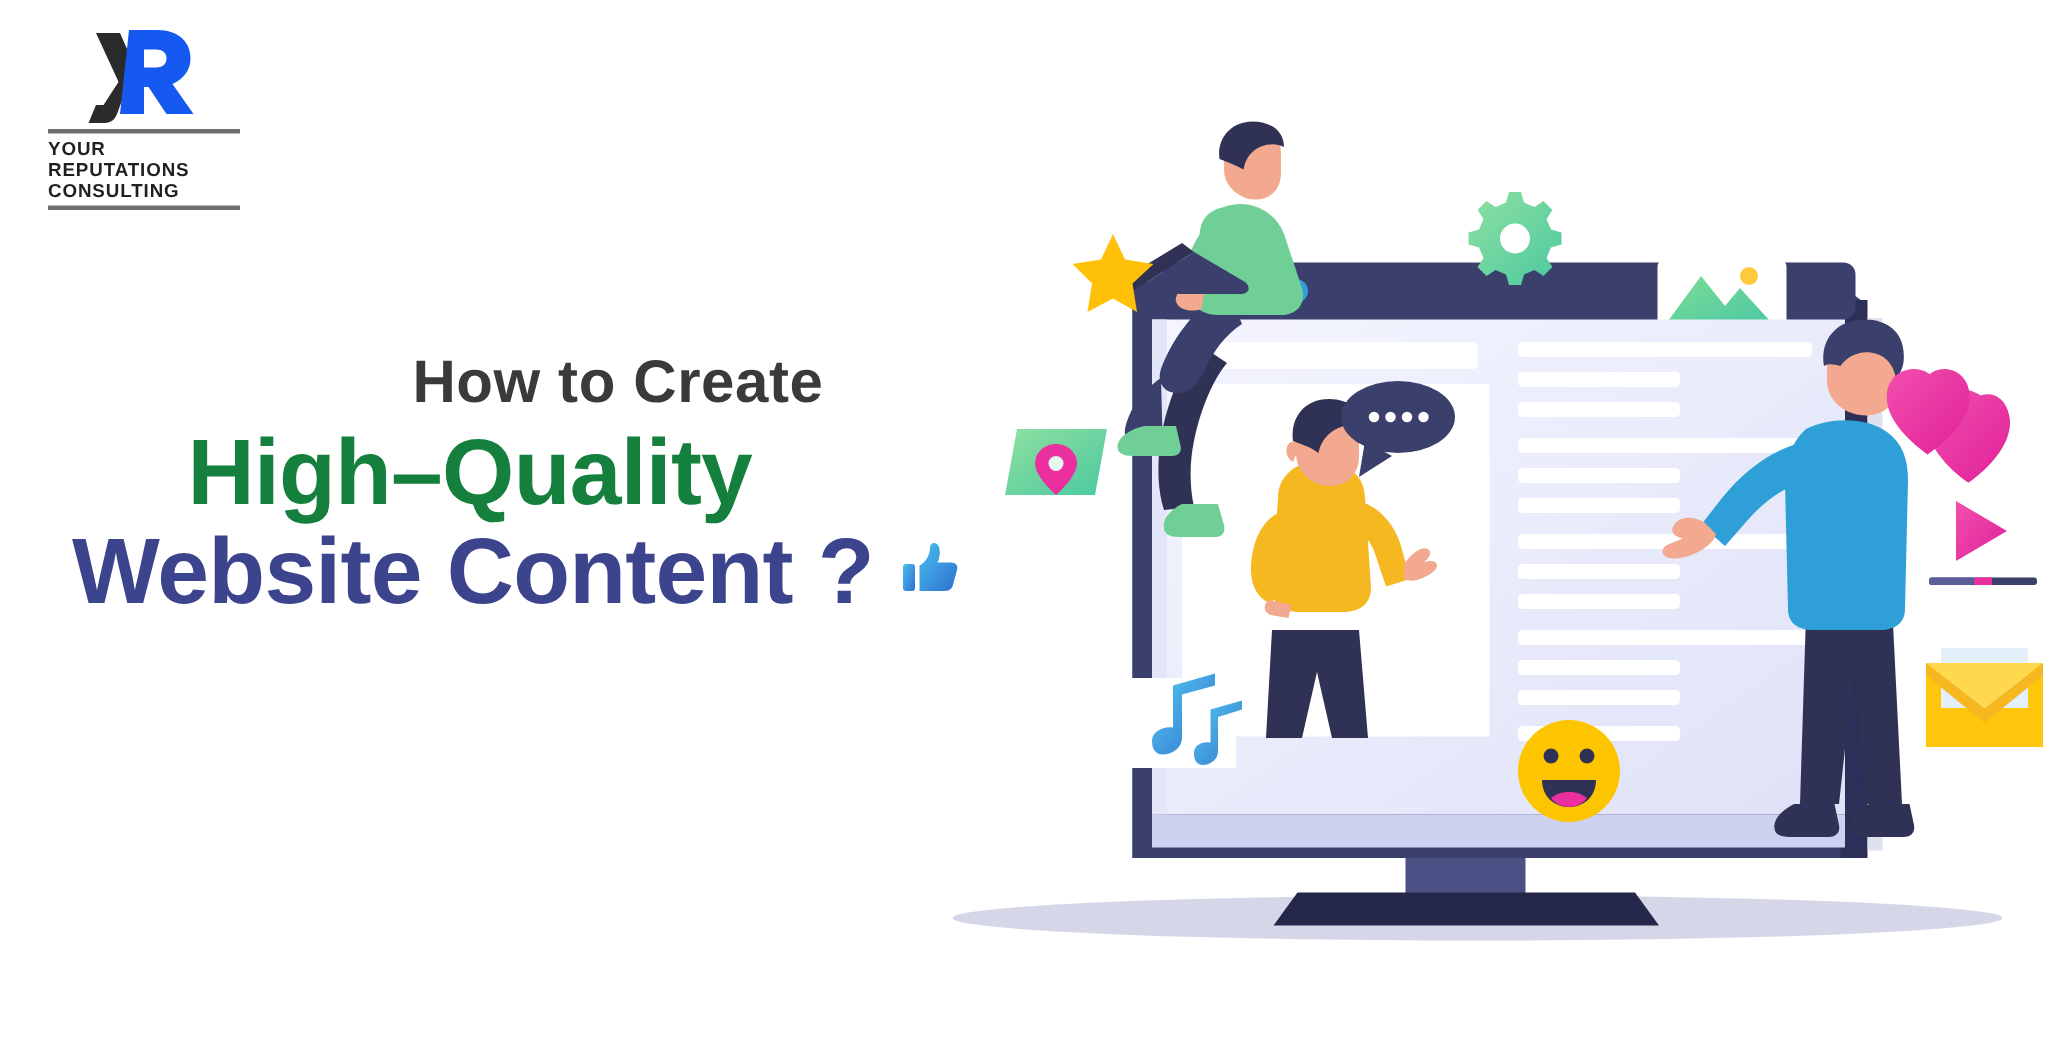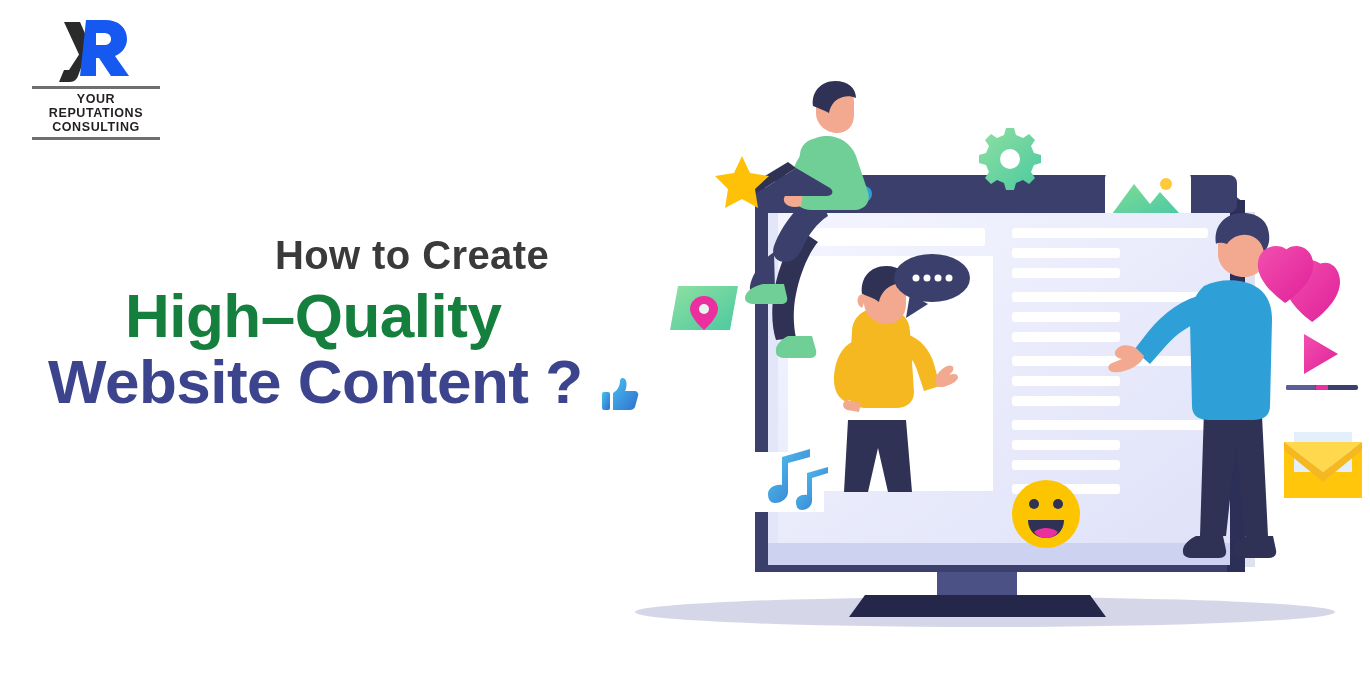--- a/index.html
+++ b/index.html
@@ -9,36 +9,36 @@
     overflow:hidden;position:relative;
   }
   .stage{position:absolute;left:0;top:0;width:1370px;height:700px;}
 
   
   .logo{position:absolute;left:20px;top:14px;width:150px;height:110px;}
   .logo-mark{position:absolute;left:0;top:0;width:150px;height:72px;}
   .logo-rules{position:absolute;left:12px;top:72px;width:128px;}
   .logo-rule{height:3px;background:#6f6f6f;width:100%;}
   .logo-text{
-    text-align:center;color:#231f20;font-weight:bold;
+    text-align:left;color:#231f20;font-weight:bold;
     font-size:12.5px;letter-spacing:.6px;line-height:14px;
     padding:3px 0 3px 0;font-family:"Liberation Sans", sans-serif;
   }
 
   
   .headline{position:absolute;left:30px;top:232px;width:760px;}
   .hl1{
     font-size:40px;font-weight:bold;color:#3a3a3a;letter-spacing:.4px;
     line-height:46px;margin:0 0 2px 4px;text-align:center;
   }
   .hl2{
     font-size:62px;font-weight:bold;color:#15803d;letter-spacing:-.5px;
     line-height:72px;margin:0 0 0 95px;white-space:nowrap;
   }
-  .hl3-row{display:flex;align-items:flex-end;margin-left:18px;margin-top:-6px;}
+  .hl3-row{display:flex;align-items:flex-start;margin-left:18px;margin-top:-6px;}
   .hl3{
     font-size:62px;font-weight:bold;color:#3c448d;letter-spacing:-.5px;
     line-height:72px;white-space:nowrap;
   }
   .thumb{margin-left:14px;margin-top:10px;}
 
   
   .illus{position:absolute;left:600px;top:80px;width:770px;height:580px;}
   svg{display:block;}
 </style>

